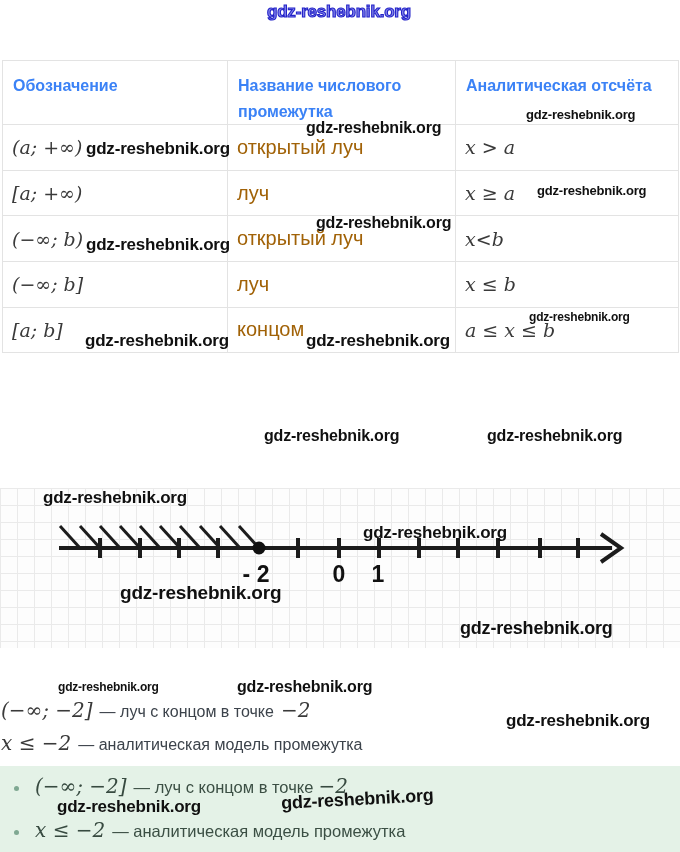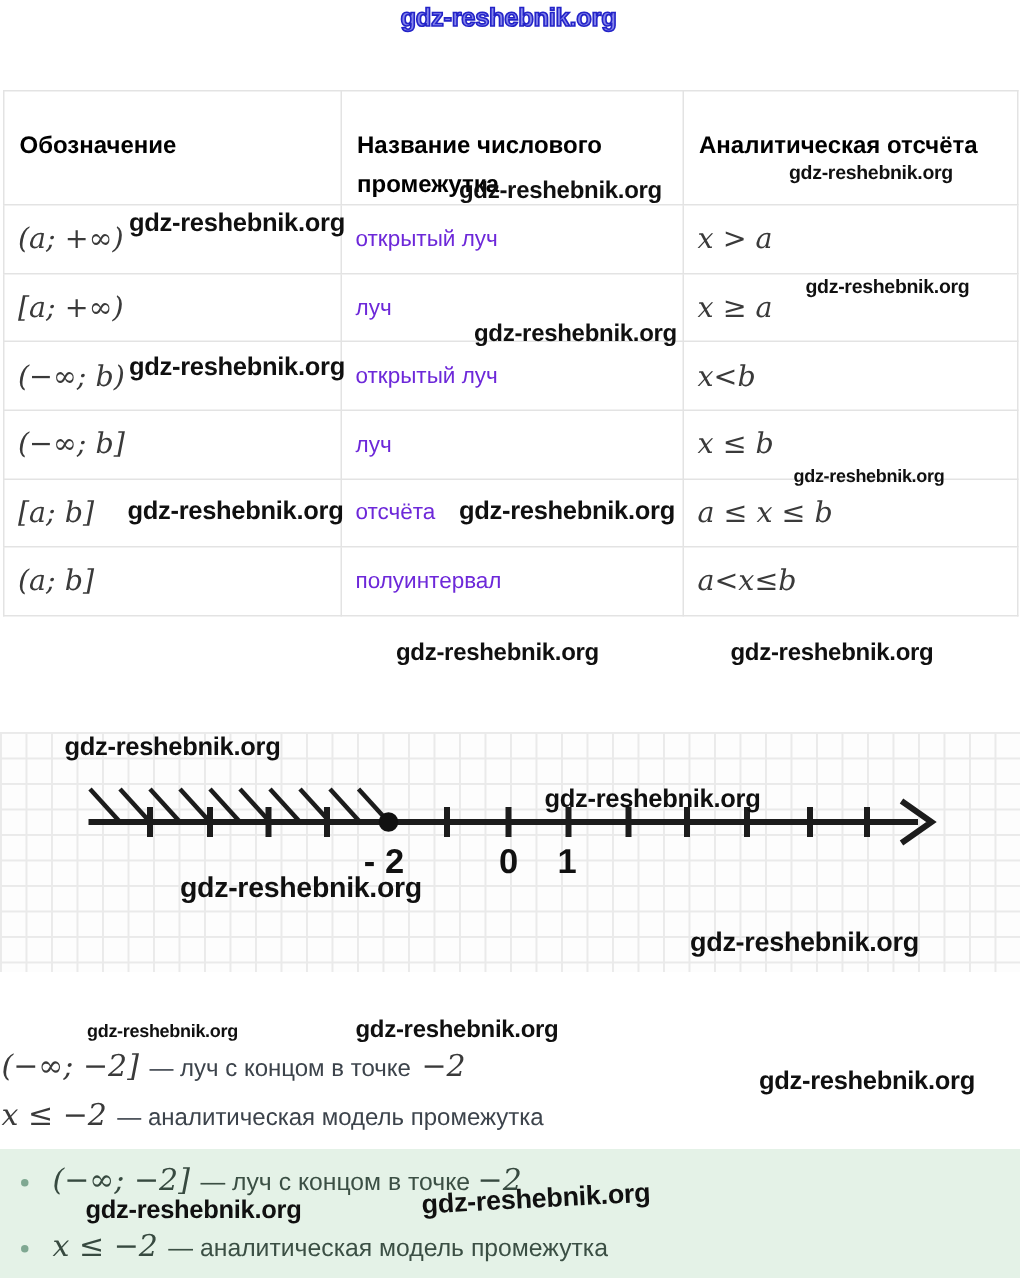--- a/index.html
+++ b/index.html
@@ -20,25 +20,25 @@
   .intro { position:absolute; left:2px; top:26px; font-size:17.5px; color:#3c434b; white-space:nowrap; }
   .math { font-family:"DejaVu Serif", serif; font-style:italic; color:#3a3a3a; }
   .intro .math { font-size:19px; }
   
   .interval-table {
     position:absolute; left:2px; top:60px; width:676px;
     border-collapse:collapse; table-layout:fixed;
   }
   .interval-table th, .interval-table td { border:1px solid #e3e3e3; }
   .interval-table th {
-    text-align:left; vertical-align:top; padding:24px 10px 0 10px;
-    font-size:16px; font-weight:bold; color:#000000; height:61px; line-height:1.6;
+    text-align:left; vertical-align:top; padding:12px 10px 0 10px;
+    font-size:16px; font-weight:bold; color:#3b82f6; height:61px; line-height:1.6;
   }
   .interval-table td { vertical-align:middle; padding-left:9px; height:45.6px; }
-  .interval-table td.name { font-size:15px; color:#6d28d9; }
+  .interval-table td.name { font-size:20px; color:#a16207; }
   .interval-table td.math-cell { font-size:19px; }
   .interval-table col.c1 { width:225px; }
   .interval-table col.c2 { width:228px; }
   .interval-table col.c3 { width:223px; }
   
   .grid-section {
     position:absolute; left:0; top:488px; width:680px; height:160px;
     background-color:#fdfdfd;
     background-image:
       linear-gradient(to right, #eaeaea 1px, transparent 1px),
@@ -102,27 +102,22 @@
         <td class="name">открытый луч</td>
         <td class="math-cell math">x&lt;b</td>
       </tr>
       <tr>
         <td class="math-cell math">(−∞; b]</td>
         <td class="name">луч</td>
         <td class="math-cell math">x ≤ b</td>
       </tr>
       <tr>
         <td class="math-cell math">[a; b]</td>
-        <td class="name">отсчёта</td>
+        <td class="name">концом</td>
         <td class="math-cell math">a ≤ x ≤ b</td>
-      </tr>
-      <tr>
-        <td class="math-cell math">(a; b]</td>
-        <td class="name">полуинтервал</td>
-        <td class="math-cell math">a&lt;x≤b</td>
       </tr>
     </tbody>
   </table>
 
   <div class="grid-section">
     <svg width="680" height="160" viewBox="0 0 680 160">
 
       <g stroke="#1c1c1c" stroke-width="3">
         <line x1="60" y1="38" x2="80" y2="60"></line>
         <line x1="80" y1="38" x2="100" y2="60"></line>

